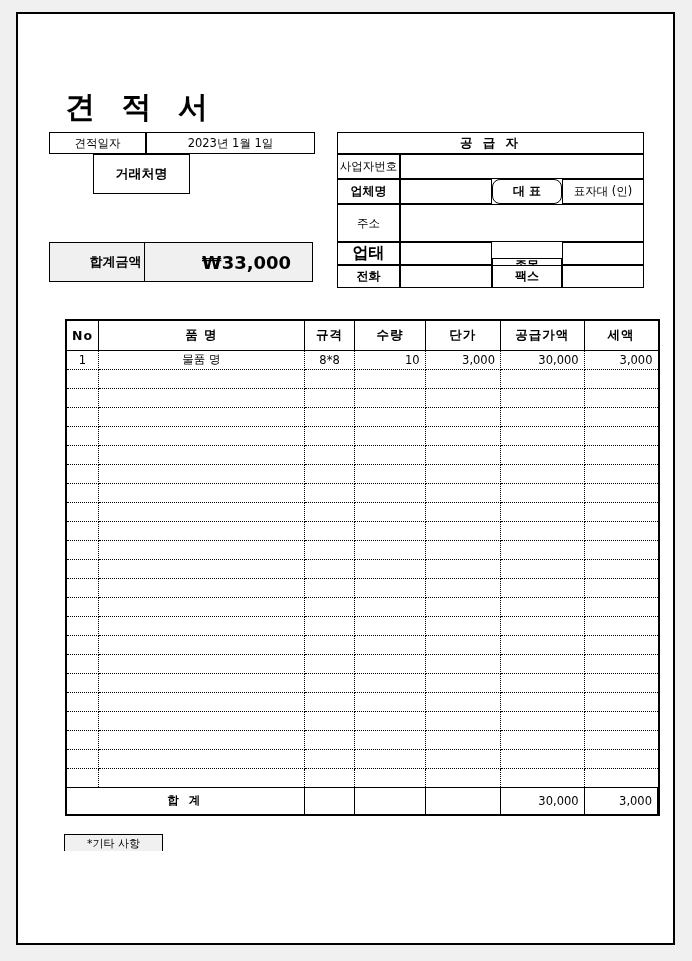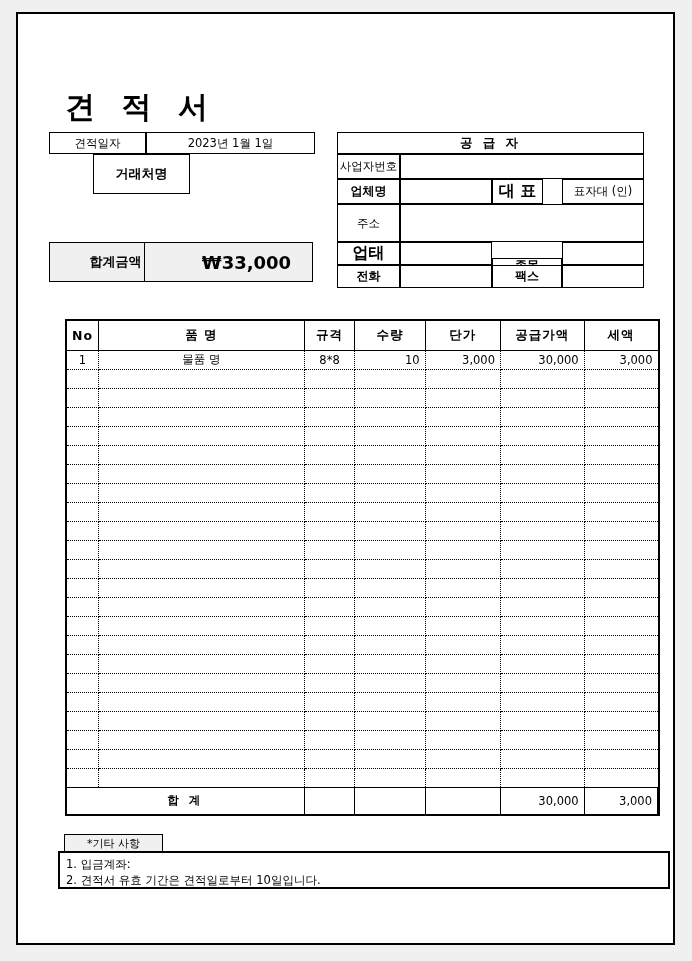--- a/index.html
+++ b/index.html
@@ -147,21 +147,21 @@
   <div class="cell gray bold" style="left:31px; top:228px; width:97px; height:40px;">합계금액</div>
   <div class="cell gray bold" style="left:126px; top:228px; width:169px; height:40px; font-size:18px;">₩33,000</div>
 
   <div class="cell bold sp" style="left:319px; top:118px; width:307px; height:22px; font-size:12.5px;">공 급 자</div>
 
   <div class="cell lbl" style="left:319px; top:140px; width:63px; height:25px;">사업자번호</div>
   <div class="cell l" style="left:382px; top:140px; width:244px; height:25px;"></div>
 
   <div class="cell bold" style="left:319px; top:165px; width:63px; height:25px; font-size:12px;">업체명</div>
   <div class="cell l" style="left:382px; top:165px; width:92px; height:25px;"></div>
-  <div class="cell bold" style="left:474px; top:165px; width:51px; height:25px; font-size:16px;">대 표</div>
+  <div class="cell bold" style="left:474px; top:165px; width:70px; height:25px; font-size:12px;border-radius:8px;">대 표</div>
   <div class="cell" style="left:544px; top:165px; width:82px; height:25px;">표자대  (인)</div>
 
   <div class="cell lbl" style="left:319px; top:190px; width:63px; height:38px;">주소</div>
   <div class="cell l" style="left:382px; top:190px; width:244px; height:38px;"></div>
 
   <div class="cell bold" style="left:319px; top:228px; width:63px; height:23px; font-size:16px;">업태</div>
   <div class="cell l" style="left:382px; top:228px; width:92px; height:23px;"></div>
   <div class="cell bold" style="left:474px; top:244px; width:70px; height:14px; font-size:12px;">종목</div>
   <div class="cell l" style="left:544px; top:228px; width:82px; height:23px;"></div>
 
@@ -397,18 +397,14 @@
             <td class="c-qty blank">&nbsp;</td>
             <td class="c-price blank">&nbsp;</td>
             <td class="c-supply num">30,000</td>
             <td class="c-tax num">3,000</td>
           </tr>
         </tbody>
     </table>
   </div>
 
   <div class="note-tab">*기타 사항</div>
-  <div class="note-box">
-    <div class="note-line">1. 입금계좌:</div>
-    <div class="note-line">2. 견적서 유효 기간은 견적일로부터 10일입니다.</div>
-  </div>
 
 </div>
 
 </body></html>

